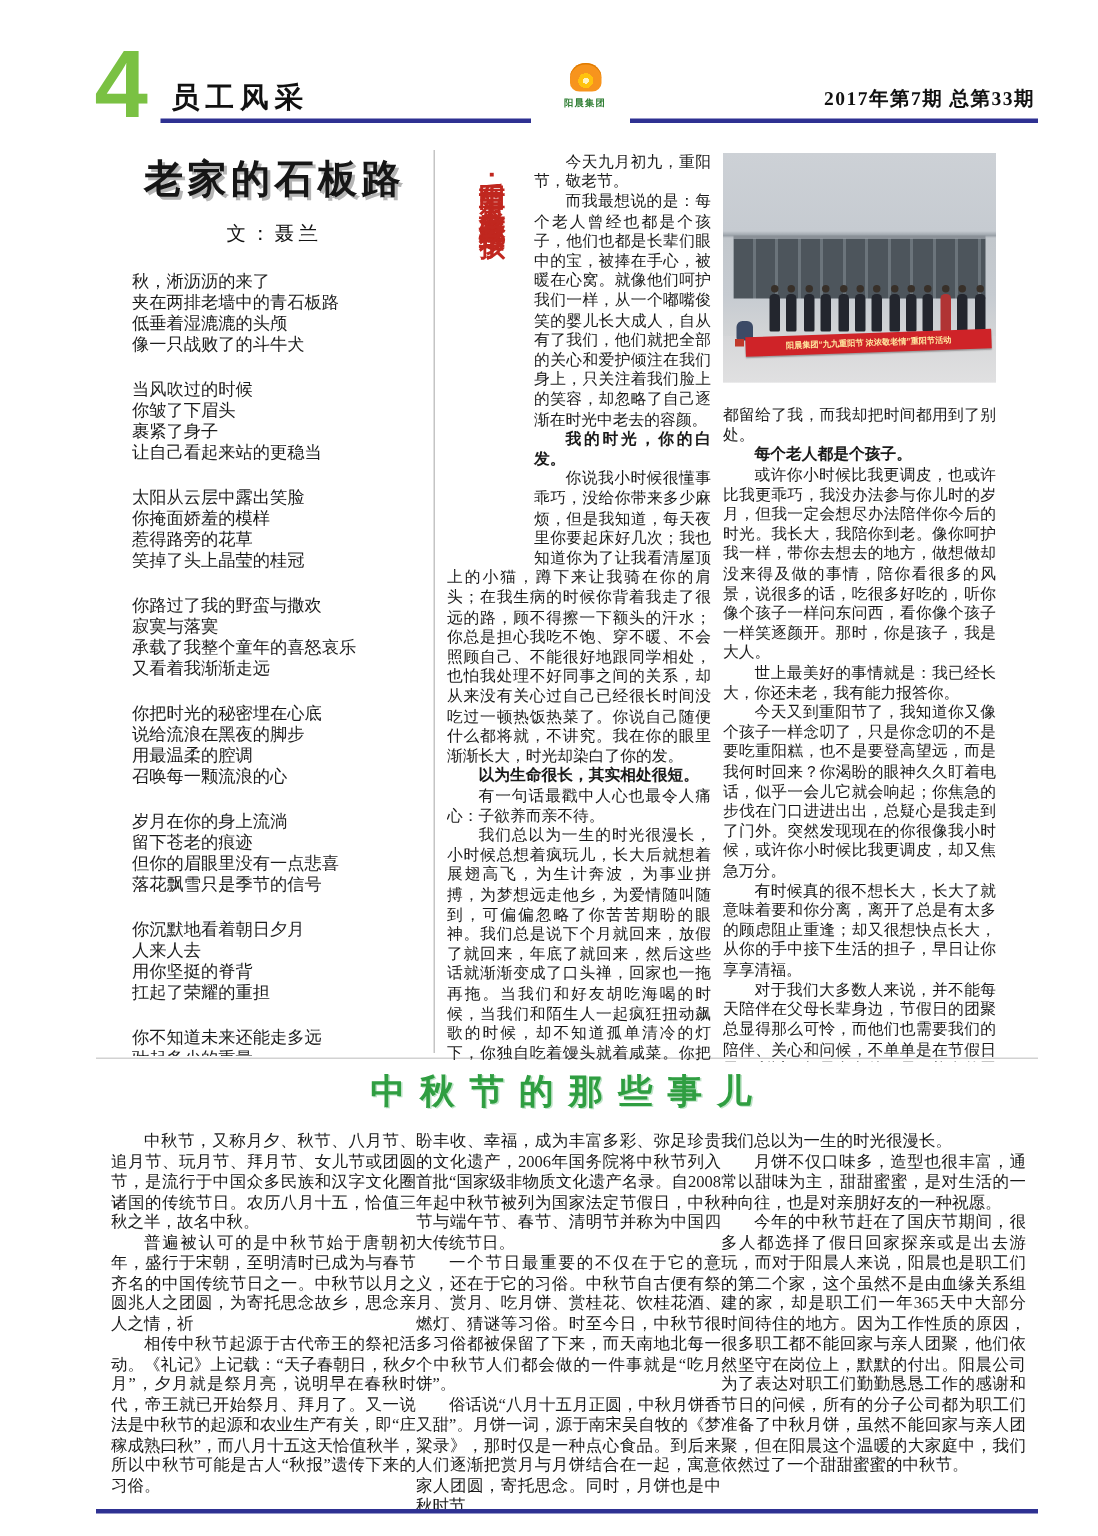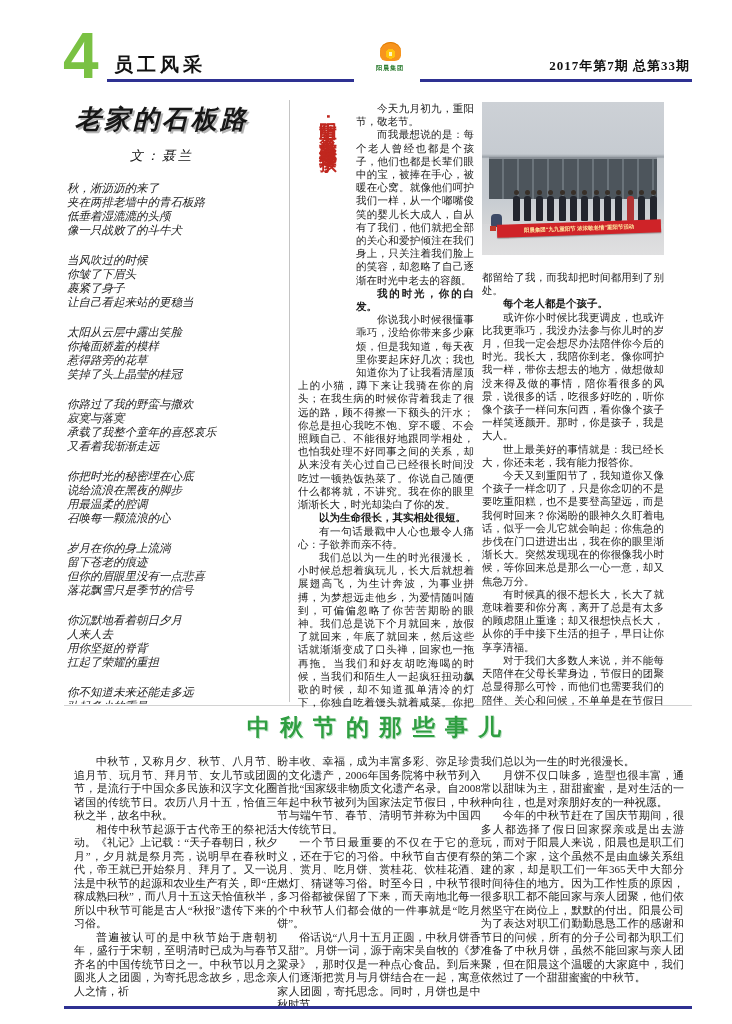--- a/index.html
+++ b/index.html
@@ -21,21 +21,21 @@
   .logo { position:absolute; left:364px; top:42px; width:52px; text-align:center; }
   .logo-mark { width:21px; height:19px; margin:0 auto; border-radius:50% 50% 30% 30%;
                background:radial-gradient(circle at 50% 62%, #fff3c2 0 2px, #ffc20e 2px 5px, #f7941d 5px 100%);
                box-shadow:0 1px 0 #e07b00 inset; }
   .logo-name { margin-top:2px; font-size:8px; transform:scale(0.78); color:#2e7d32;
                letter-spacing:1px; white-space:nowrap; font-weight:bold; }
   .issue { position:absolute; right:42px; top:57px; font-size:13px; font-weight:bold;
            letter-spacing:1px; color:#111; }
 
   
-  .poem-block { position:absolute; left:59px; top:102px; width:206px; height:602px; overflow:hidden;font-style:italic; }
+  .poem-block { position:absolute; left:80px; top:102px; width:206px; height:602px; overflow:hidden; }
   .poem-title { text-align:center; font-size:26px; font-weight:bold; letter-spacing:3px;
                 color:#161616; text-shadow:2px 2px 0 #b5b5b5; }
   .poem-byline { text-align:center; font-size:13px; letter-spacing:3px; margin:10px 0 14px; }
   .stanza { white-space:pre-line; font-size:11.5px; line-height:14px; margin:16px 0 9px 8px; color:#1c1c1c; }
 
   .vdivider { position:absolute; left:289px; top:100px; width:1px; height:602px; background:#c4c4c4; }
   .section-divider { position:absolute; left:64px; right:40px; top:705px; height:1px; background:#d2d2d2; }
 
   
   .article1 { position:absolute; left:298px; top:102px; width:366px; height:606px; }
@@ -176,34 +176,34 @@
         </div>
         <div class="ph-photographer"></div>
         <div class="ph-banner">
           <span>阳晨集团“九九重阳节 浓浓敬老情”重阳节活动</span>
         </div>
       </div>
       <p class="noindent">都留给了我，而我却把时间都用到了别处。</p>
       <p class="bold">每个老人都是个孩子。</p>
       <p>或许你小时候比我更调皮，也或许比我更乖巧，我没办法参与你儿时的岁月，但我一定会想尽办法陪伴你今后的时光。我长大，我陪你到老。像你呵护我一样，带你去想去的地方，做想做却没来得及做的事情，陪你看很多的风景，说很多的话，吃很多好吃的，听你像个孩子一样问东问西，看你像个孩子一样笑逐颜开。那时，你是孩子，我是大人。</p>
       <p>世上最美好的事情就是：我已经长大，你还未老，我有能力报答你。</p>
-      <p>今天又到重阳节了，我知道你又像个孩子一样念叨了，只是你念叨的不是要吃重阳糕，也不是要登高望远，而是我何时回来？你渴盼的眼神久久盯着电话，似乎一会儿它就会响起；你焦急的步伐在门口进进出出，我在你的眼里渐渐长大。突然发现现在的你很像我小时候，等你回来总是那么一心一意，却又焦急万分。</p>
+      <p>今天又到重阳节了，我知道你又像个孩子一样念叨了，只是你念叨的不是要吃重阳糕，也不是要登高望远，而是我何时回来？你渴盼的眼神久久盯着电话，似乎一会儿它就会响起；你焦急的步伐在门口进进出出，总疑心是我走到了门外。突然发现现在的你很像我小时候，或许你小时候比我更调皮，却又焦急万分。</p>
       <p>有时候真的很不想长大，长大了就意味着要和你分离，离开了总是有太多的顾虑阻止重逢；却又很想快点长大，从你的手中接下生活的担子，早日让你享享清福。</p>
       <p>对于我们大多数人来说，并不能每天陪伴在父母长辈身边，节假日的团聚总显得那么可怜，而他们也需要我们的陪伴、关心和问候，不单单是在节假日里，所以，如果有条件，尽可能多的回去陪陪他们，对他们多点耐心，多点孝心。</p>
 
     </div>
   </section>
 
   <section class="article2">
     <h2 class="a2-title">中秋节的那些事儿</h2>
     <div class="a2-cols">
       <div class="a2-col">
         <p>中秋节，又称月夕、秋节、八月节、追月节、玩月节、拜月节、女儿节或团圆节，是流行于中国众多民族和汉字文化圈诸国的传统节日。农历八月十五，恰值三秋之半，故名中秋。</p>
+        <p>普遍被认可的是中秋节始于唐朝初年，盛行于宋朝，至明清时已成为与春节齐名的中国传统节日之一。中秋节以月之圆兆人之团圆，为寄托思念故乡，思念亲人之情，祈</p>
         <p>相传中秋节起源于古代帝王的祭祀活动。《礼记》上记载：“天子春朝日，秋夕月”，夕月就是祭月亮，说明早在春秋时代，帝王就已开始祭月、拜月了。又一说法是中秋节的起源和农业生产有关，即“庄稼成熟曰秋”，而八月十五这天恰值秋半，所以中秋节可能是古人“秋报”遗传下来的习俗。</p>
-        <p>普遍被认可的是中秋节始于唐朝初年，盛行于宋朝，至明清时已成为与春节齐名的中国传统节日之一。中秋节以月之圆兆人之团圆，为寄托思念故乡，思念亲人之情，祈</p>
       </div>
       <div class="a2-col">
         <p class="noindent">盼丰收、幸福，成为丰富多彩、弥足珍贵的文化遗产，2006年国务院将中秋节列入首批“国家级非物质文化遗产名录。自2008年起中秋节被列为国家法定节假日，中秋节与端午节、春节、清明节并称为中国四大传统节日。</p>
         <p>一个节日最重要的不仅在于它的意义，还在于它的习俗。中秋节自古便有祭月、赏月、吃月饼、赏桂花、饮桂花酒、燃灯、猜谜等习俗。时至今日，中秋节很多习俗都被保留了下来，而天南地北每一个中秋节人们都会做的一件事就是“吃月饼”。</p>
         <p>俗话说“八月十五月正圆，中秋月饼香又甜”。月饼一词，源于南宋吴自牧的《梦粱录》，那时仅是一种点心食品。到后来人们逐渐把赏月与月饼结合在一起，寓意家人团圆，寄托思念。同时，月饼也是中秋时节</p>
       </div>
       <div class="a2-col">
         <p class="noindent">我们总以为一生的时光很漫长。</p>
         <p>月饼不仅口味多，造型也很丰富，通常以甜味为主，甜甜蜜蜜，是对生活的一种向往，也是对亲朋好友的一种祝愿。</p>
         <p>今年的中秋节赶在了国庆节期间，很多人都选择了假日回家探亲或是出去游玩，而对于阳晨人来说，阳晨也是职工们的第二个家，这个虽然不是由血缘关系组建的家，却是职工们一年365天中大部分时间待住的地方。因为工作性质的原因，很多职工都不能回家与亲人团聚，他们依然坚守在岗位上，默默的付出。阳晨公司为了表达对职工们勤勤恳恳工作的感谢和节日的问候，所有的分子公司都为职工们准备了中秋月饼，虽然不能回家与亲人团聚，但在阳晨这个温暖的大家庭中，我们依然过了一个甜甜蜜蜜的中秋节。</p>

